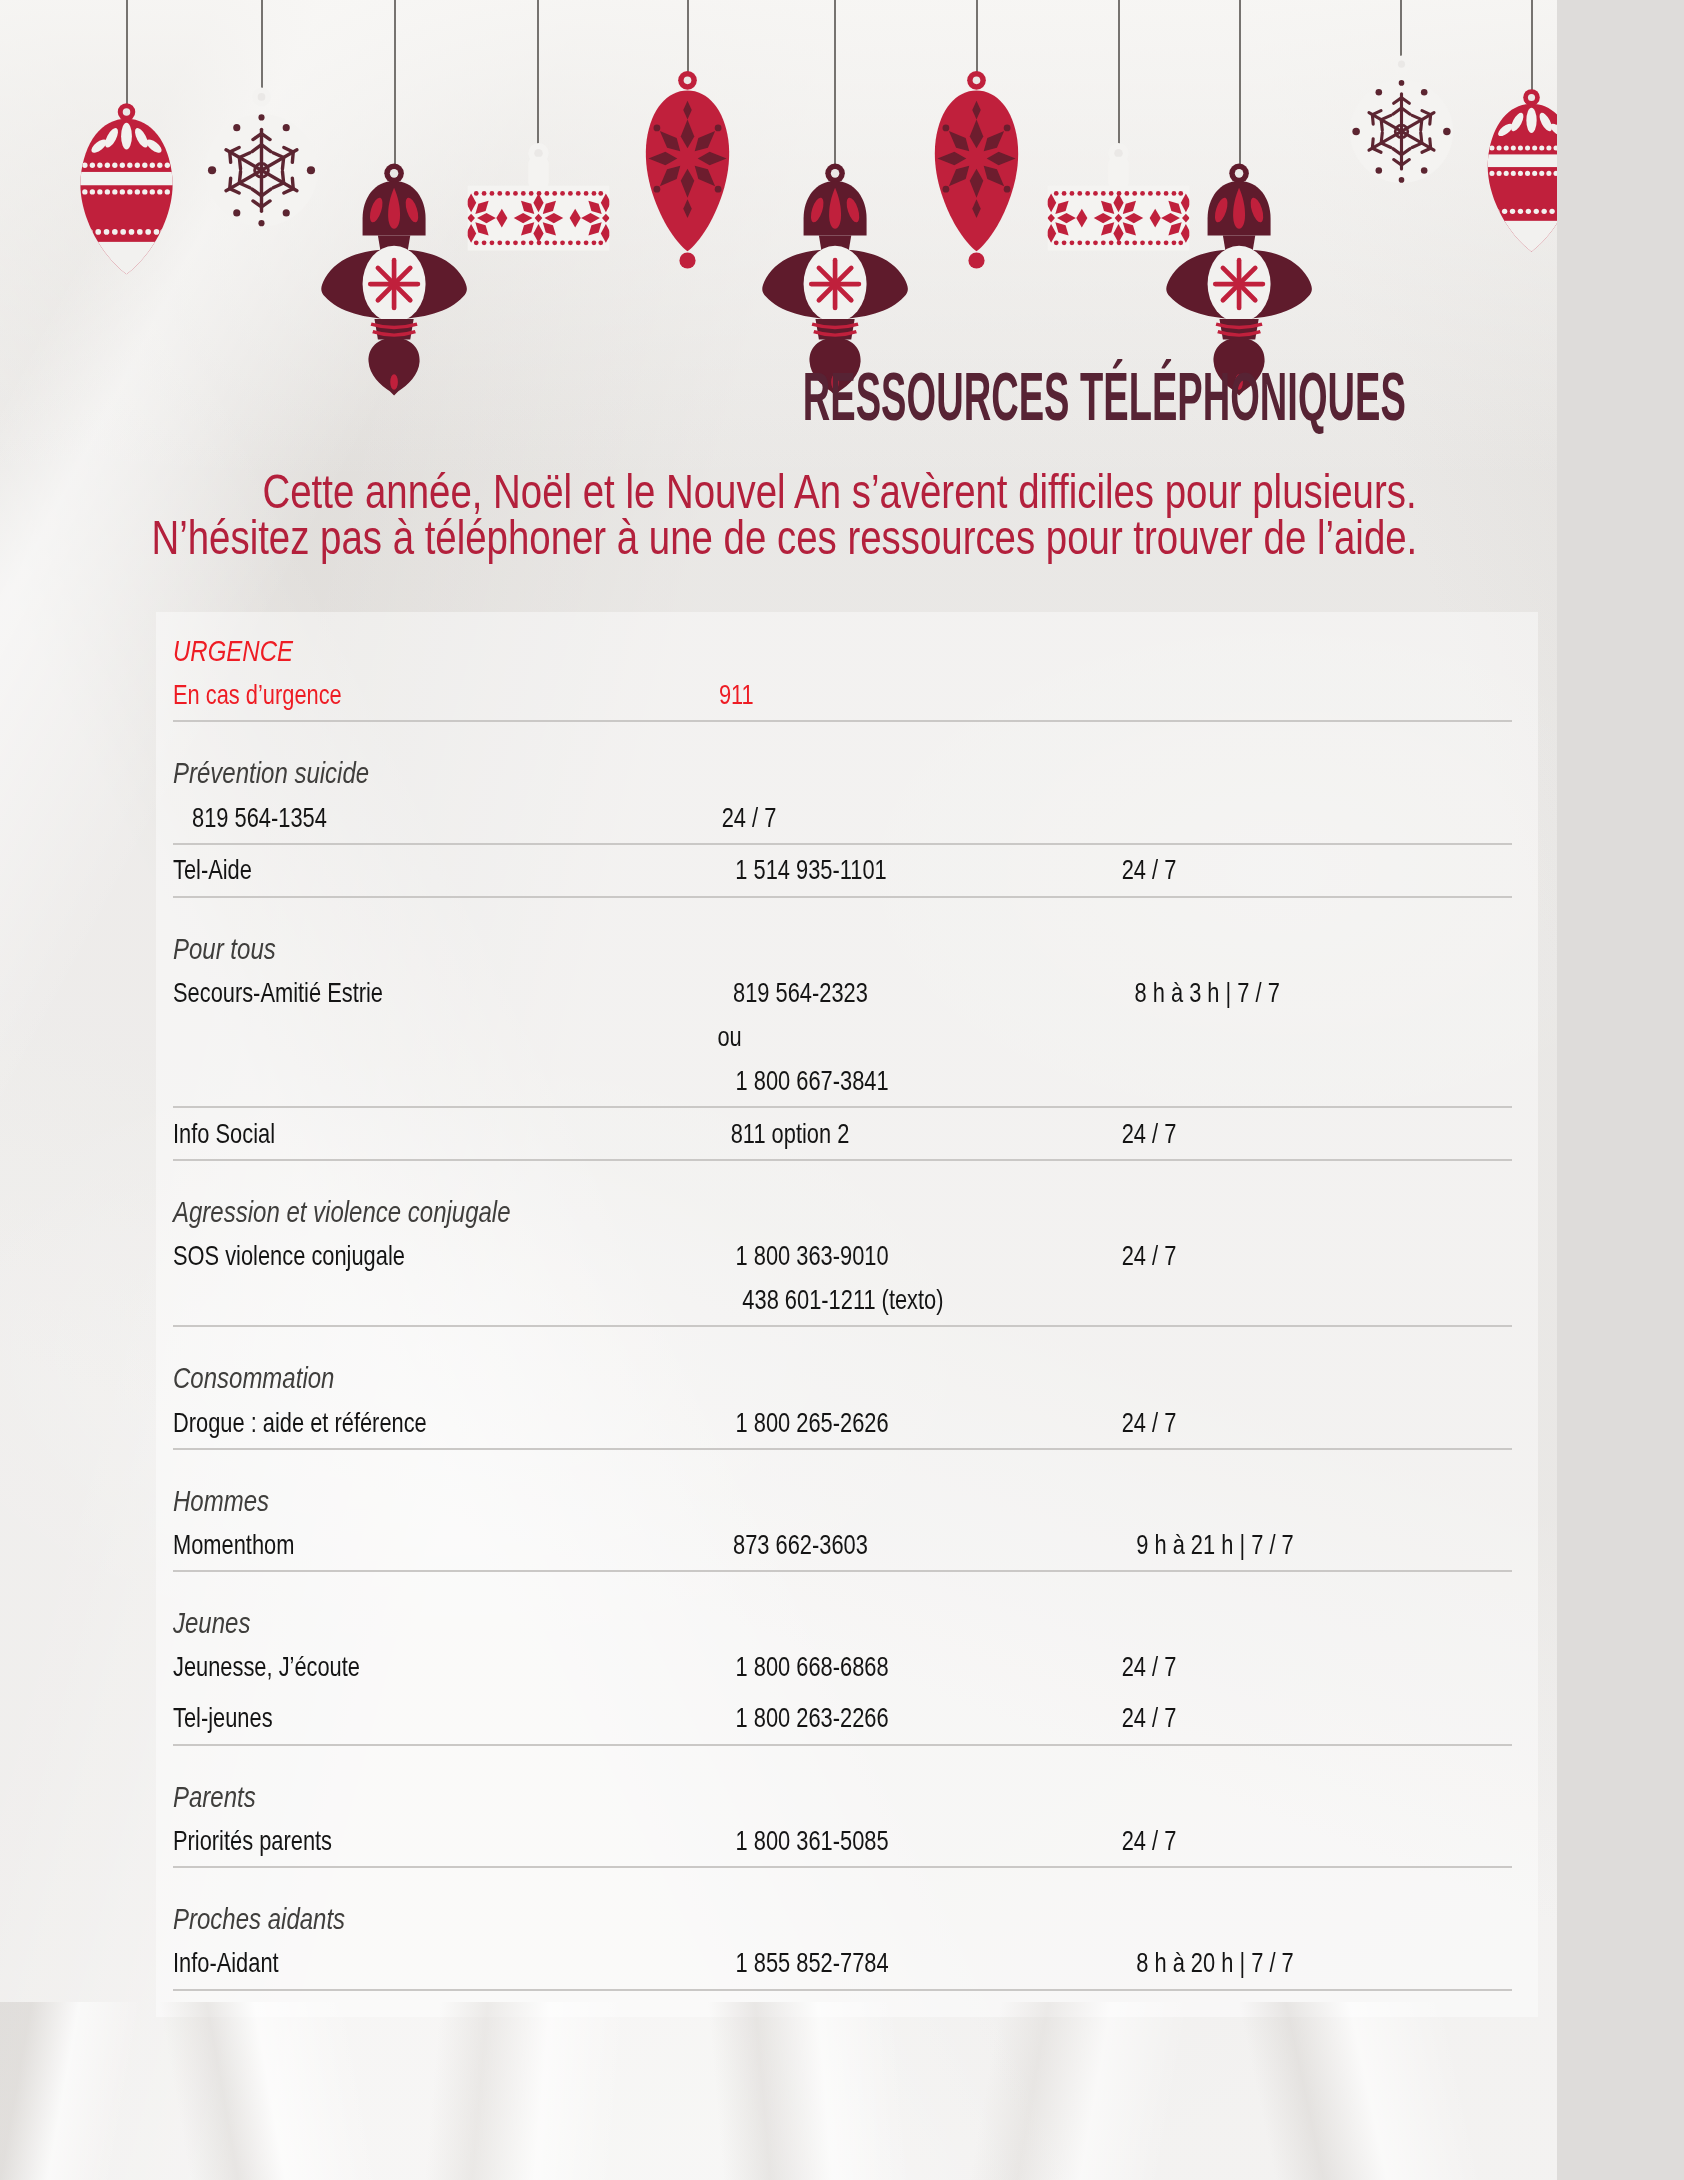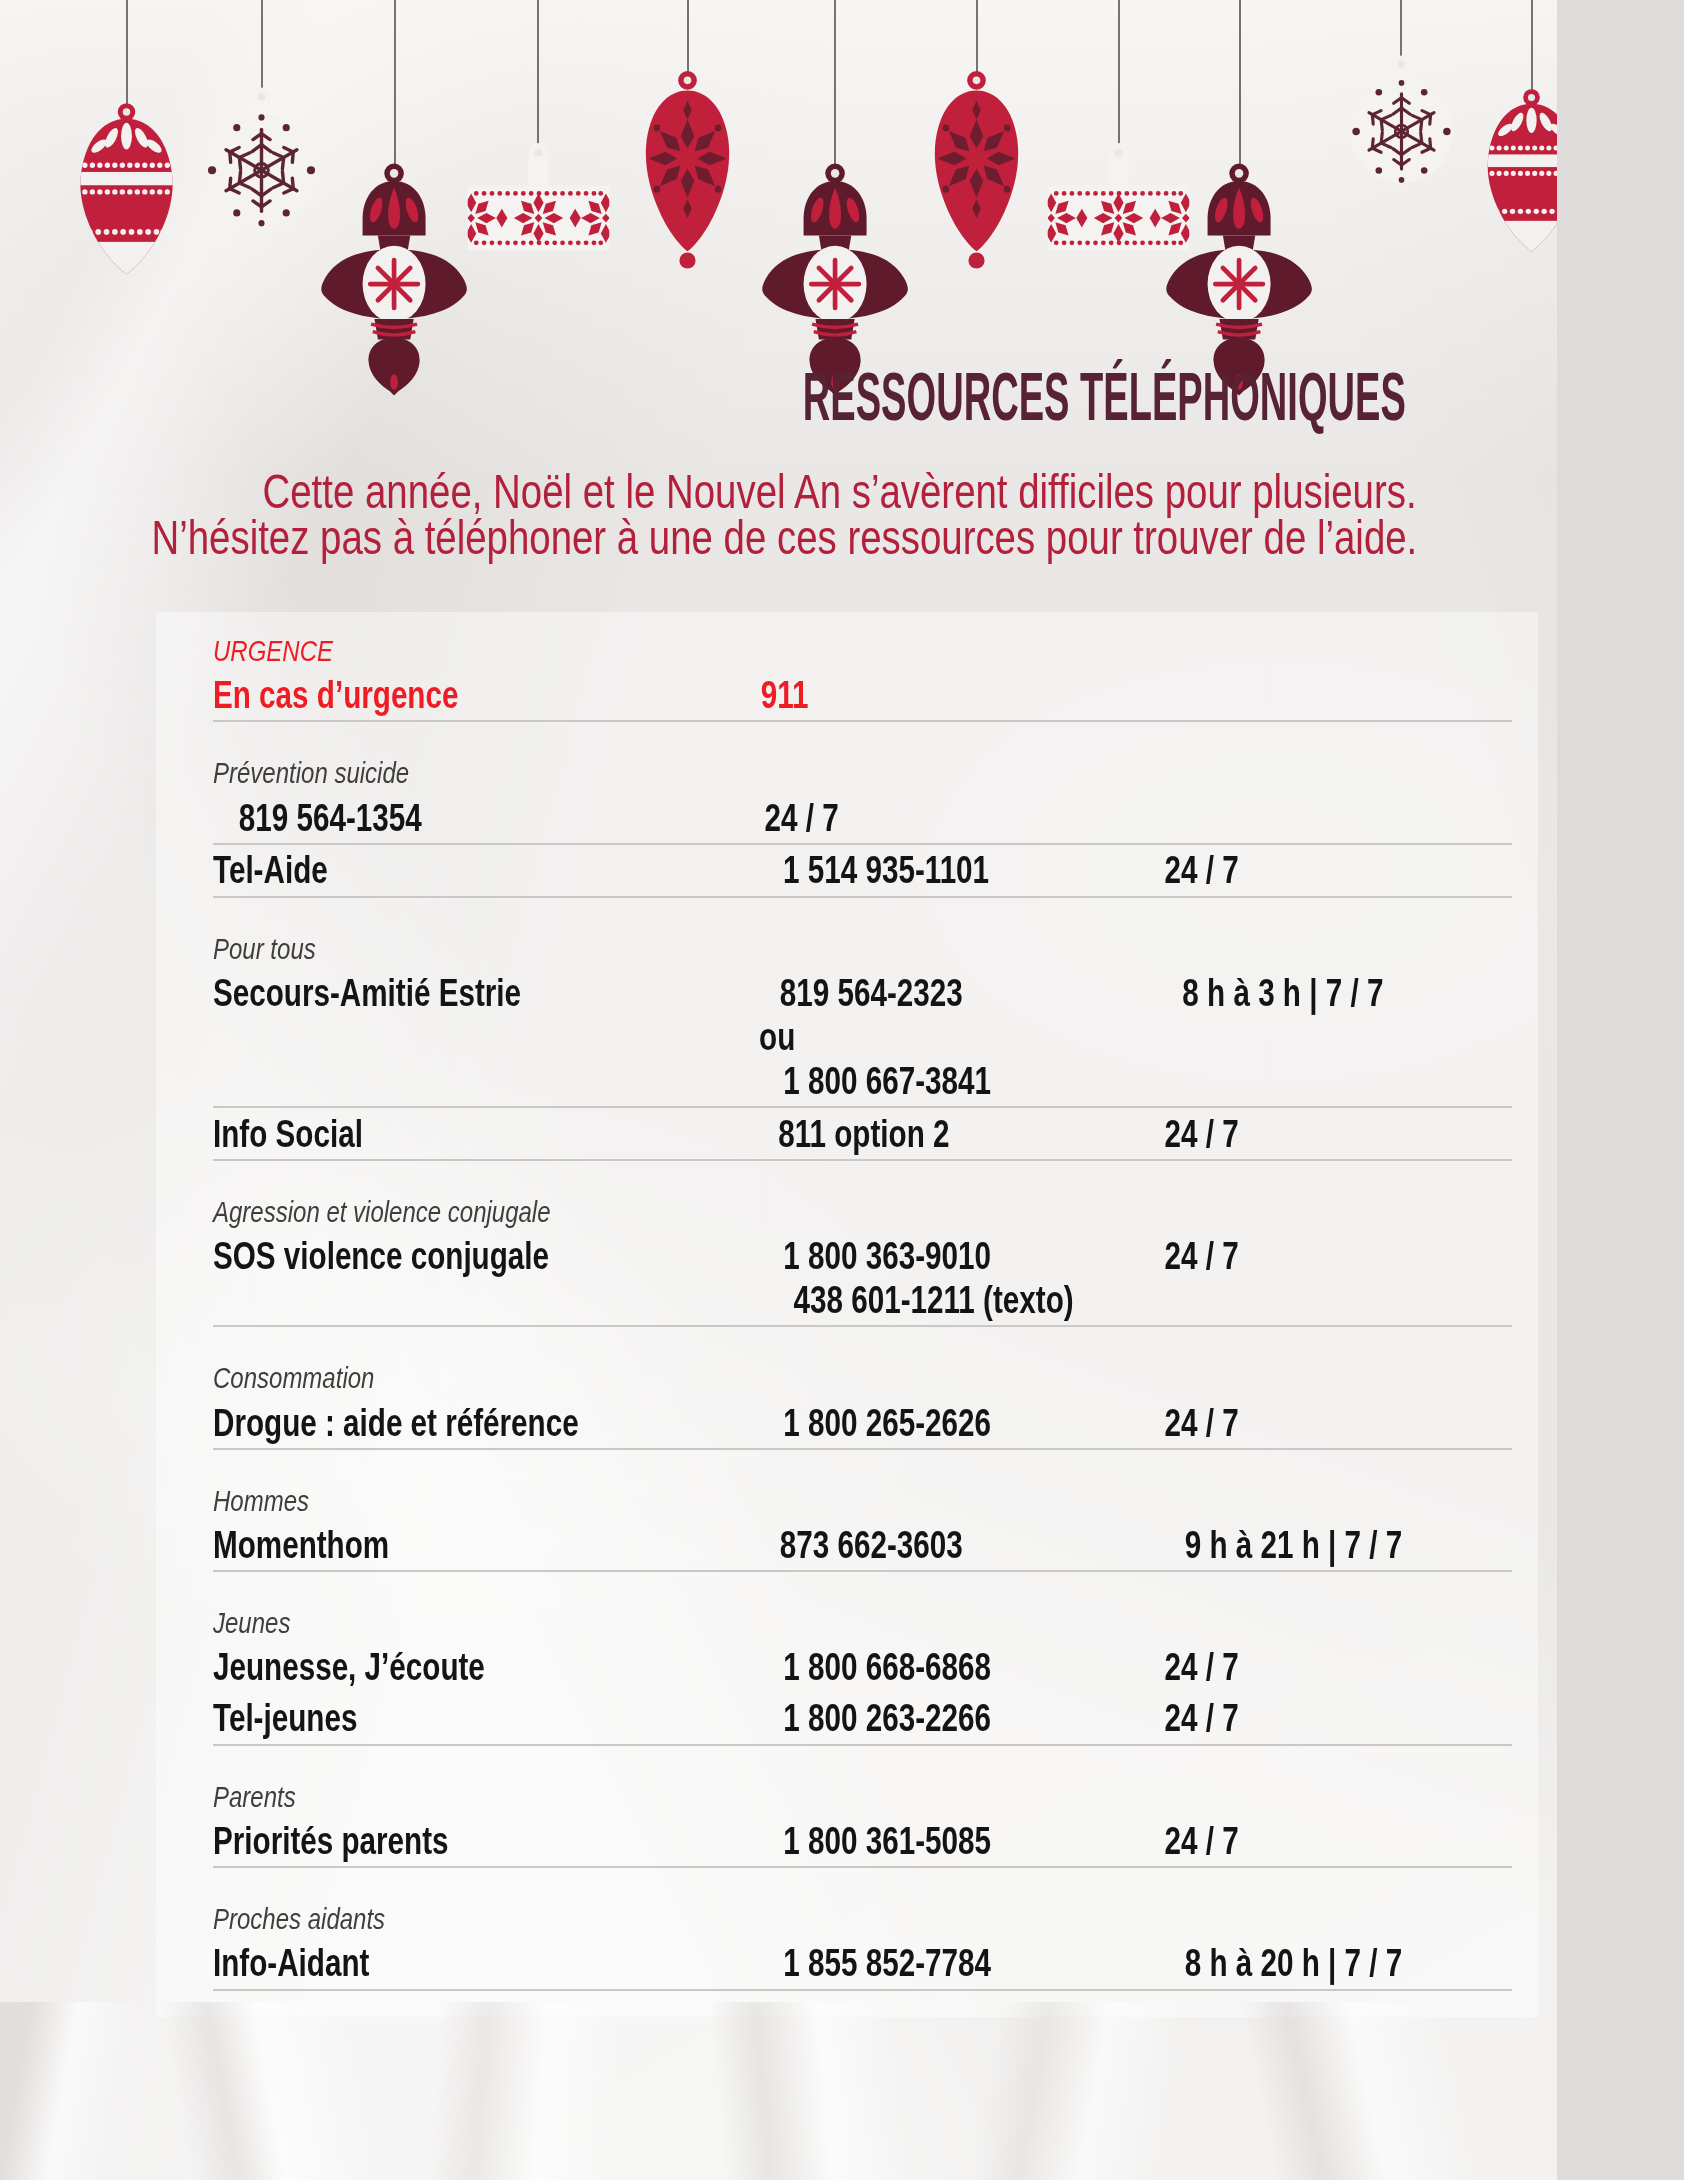--- a/index.html
+++ b/index.html
@@ -32,29 +32,29 @@
 
   #title{position:absolute;top:362px;right:151px;margin:0;white-space:nowrap;
     font-size:68px;line-height:68px;font-weight:bold;color:#572334;
     transform:scaleX(0.56);transform-origin:100% 50%;letter-spacing:0;}
   #intro{position:absolute;top:469px;right:140px;text-align:right;color:#b3203c;
     font-size:48px;line-height:46px;white-space:nowrap;}
   #intro .cx{display:inline-block;transform:scaleX(0.8);transform-origin:100% 50%;}
 
   #panel{position:absolute;left:156px;top:612px;width:1382px;height:1405px;
     background:rgba(255,255,255,.44);box-sizing:border-box;padding:22px 25.6px 0 17px;}
-  .section{margin-top:34px;margin-left:40px;}
+  .section{margin-top:34px;}
   .section:first-child{margin-top:0;}
   .hdr{display:block;font-style:italic;font-size:30px;line-height:34px;color:#3f3e3c;
     margin-bottom:1.7px;}
   .hdr .cx{display:inline-block;transform:scaleX(0.8);transform-origin:0 50%;}
   .row{display:grid;grid-template-columns:541px 400px 1fr;align-items:start;
     padding:3.4px 0;border-bottom:2.6px solid #cac8c6;}
   .row.nodiv{border-bottom:none;}
-  .cell{font-size:38px;line-height:44px;color:#141414;font-weight:bold;}
+  .cell{font-size:28px;line-height:44px;color:#141414;}
   .cell.name{text-align:left;}
   .cell.phone,.cell.avail{}
   .cell .cx{display:inline-block;transform:scaleX(0.78);white-space:nowrap;}
   .cell.name .cx{transform-origin:0 50%;}
   .cell.phone .cx,.cell.avail .cx{transform-origin:50% 50%;}
   .phone-line{display:block;}
   .section.emergency .hdr{color:#ee1c24;}
   .section.emergency .cell{color:#ee1c24;}
 </style>
 </head>

